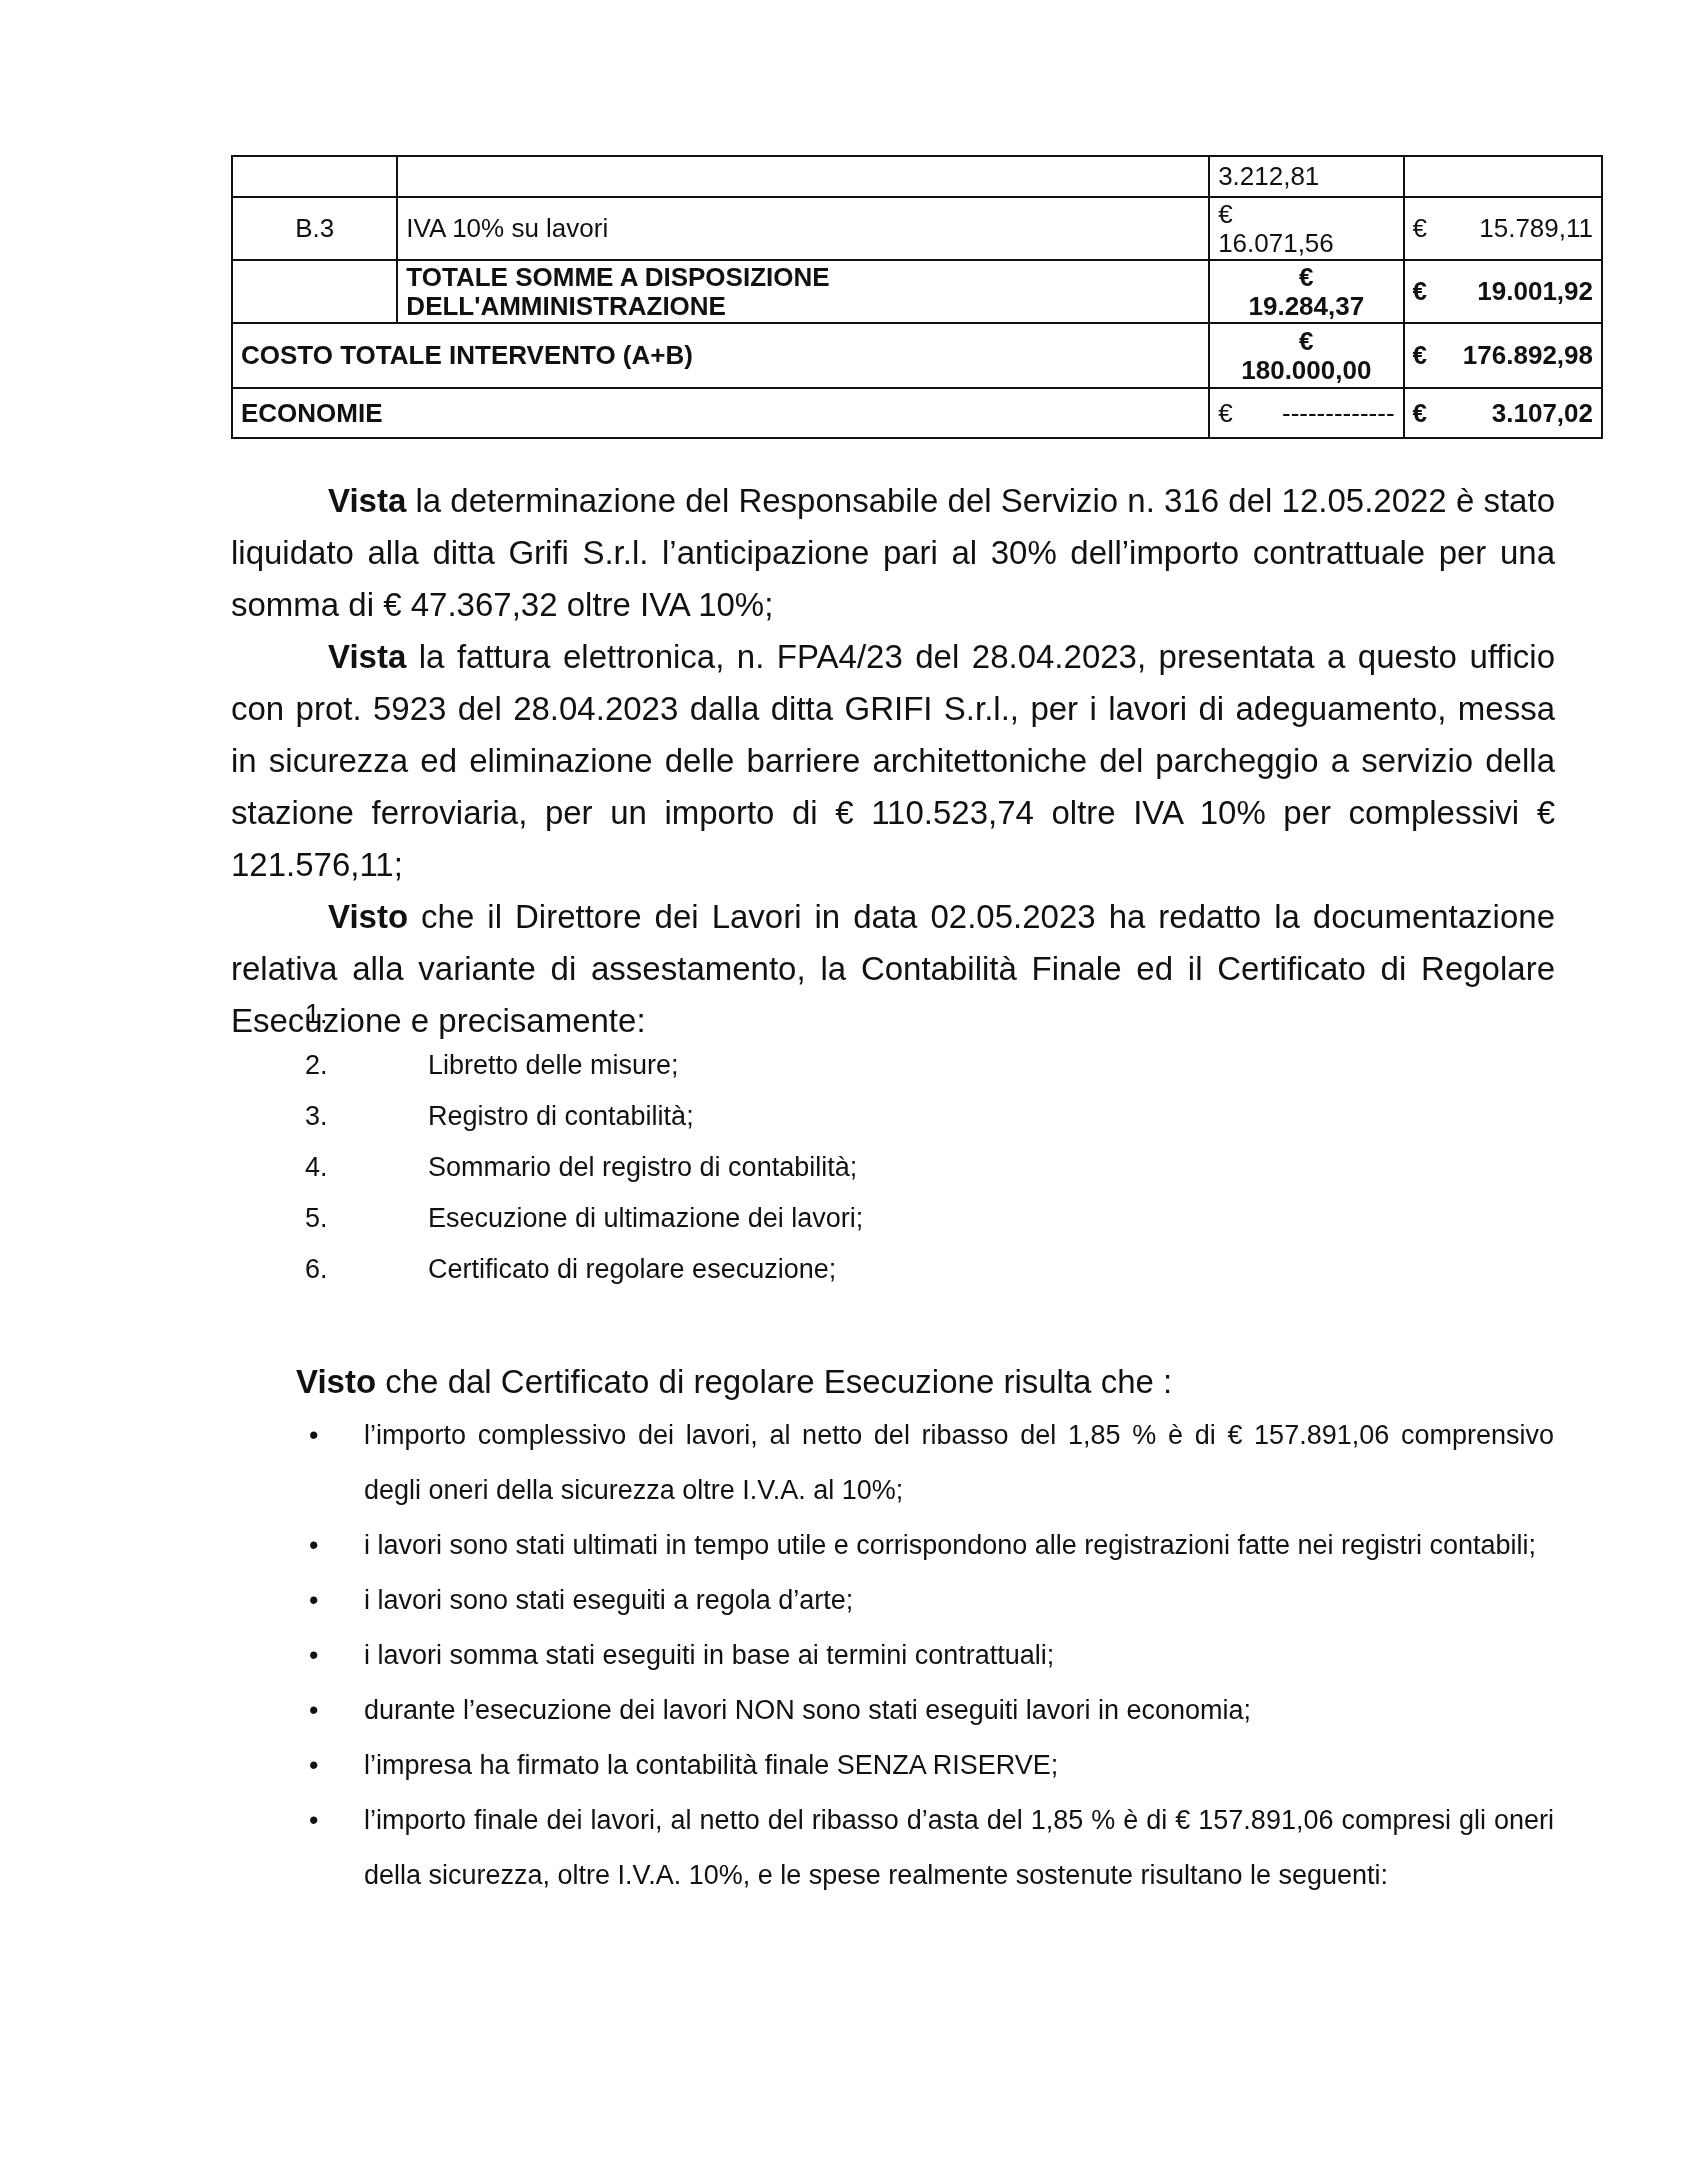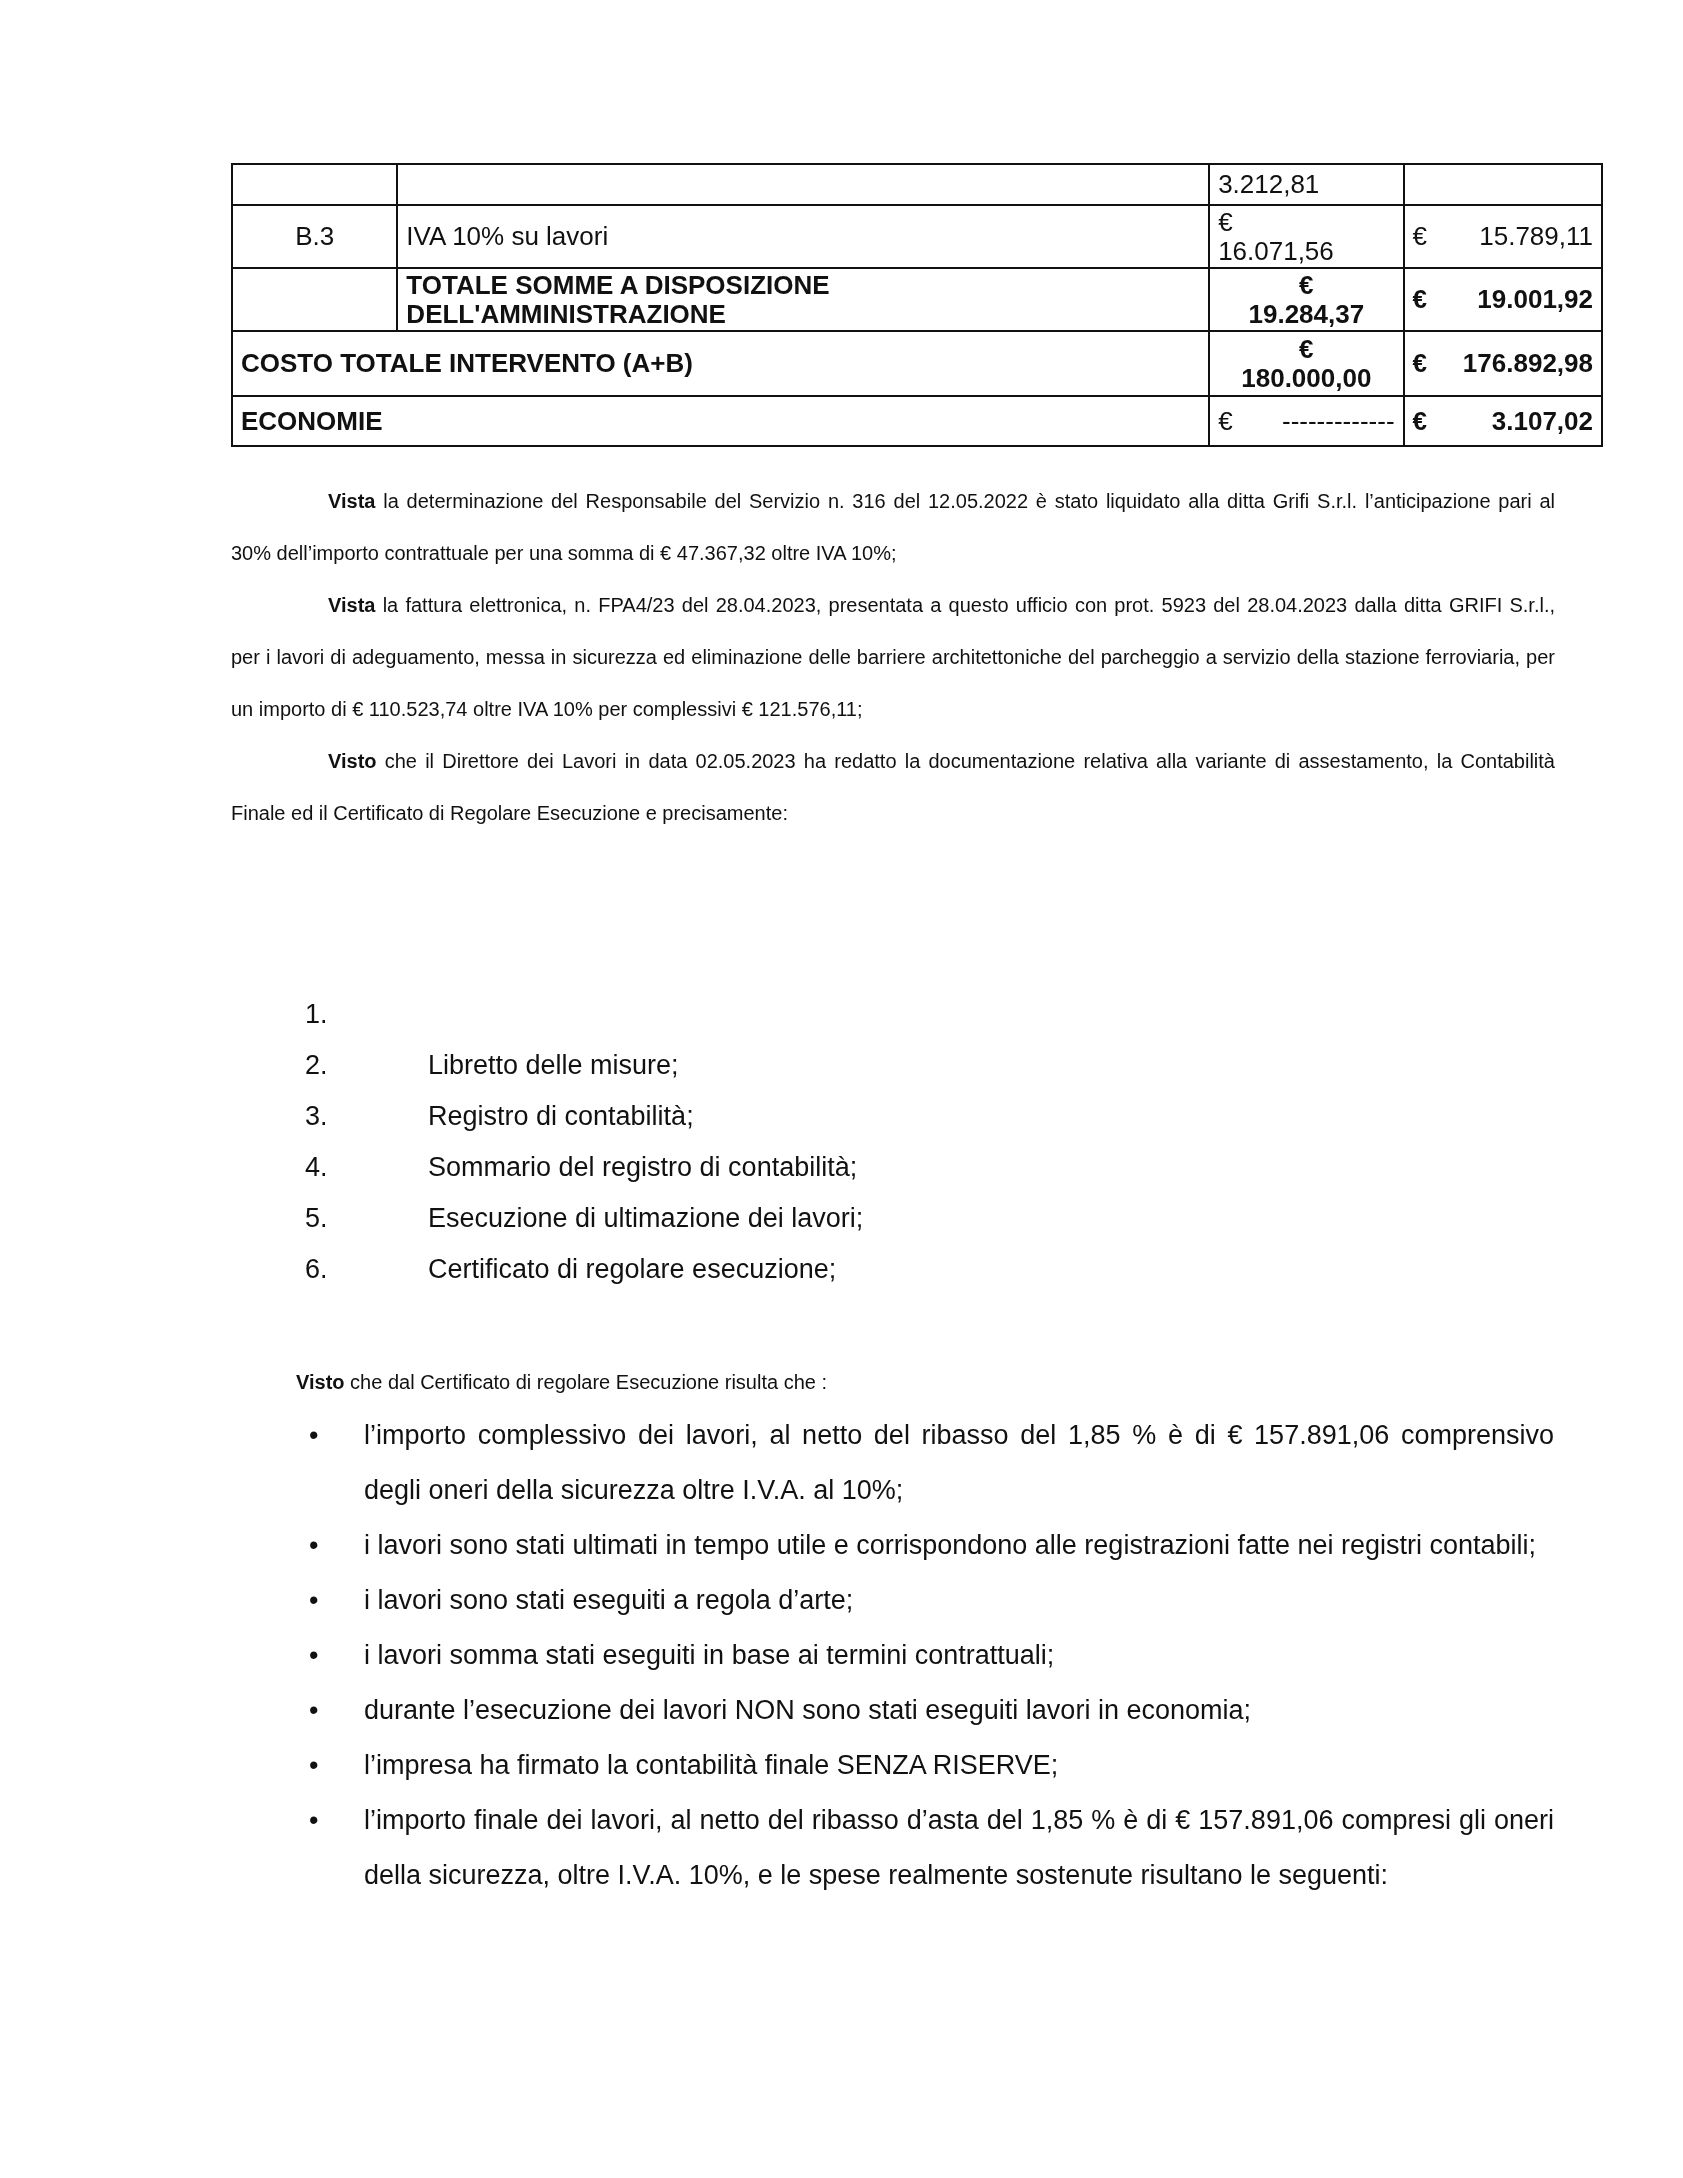--- a/index.html
+++ b/index.html
@@ -1,27 +1,27 @@
 <!DOCTYPE html>
 <html><head>
 <meta charset="utf-8">
 <style>
   html, body { margin:0; padding:0; background:#ffffff; }
   body { width:1683px; height:2178px; position:relative; font-family:"Liberation Sans", sans-serif; color:#111; overflow:hidden; }
-  table.cost { position:absolute; left:231px; top:163px; border-collapse:collapse; width:1372px; font-size:26px;padding-left:8px; }
+  table.cost { position:absolute; left:231px; top:155px; border-collapse:collapse; width:1372px; font-size:26px;padding-left:8px; }
   table.cost td { border:2.5px solid #111; padding:0 8px; vertical-align:middle; line-height:29px; }
   .c1 { width:147px; text-align:center; }
   .c2 { width:792px; }
   .c3 { width:176px; }
   .c4 { width:180px; }
   .b { font-weight:bold; }
   .ctr { text-align:center; }
   .amt { display:flex; justify-content:space-between; }
   .dashes { letter-spacing:0; }
-  .para { position:absolute; left:231px; width:1324px; font-size:20px; line-height:52px; text-align:justify; }
+  .para { position:absolute; left:231px; width:1324px; font-size:33px; line-height:52px; text-align:justify; }
   .para p { margin:0; }
   .ind { text-indent:97px; }
   .numlist { position:absolute; left:305px; font-size:27px; line-height:51px; }
   .numlist .row { display:flex; }
   .numlist .n { width:123px; }
   .blist { position:absolute; left:309px; width:1245px; font-size:27px; line-height:55px; }
   .blist .item { display:flex; text-align:justify; }
   .blist .dot { width:55px; flex:none; }
   .blist .txt { flex:1; }
 </style>

